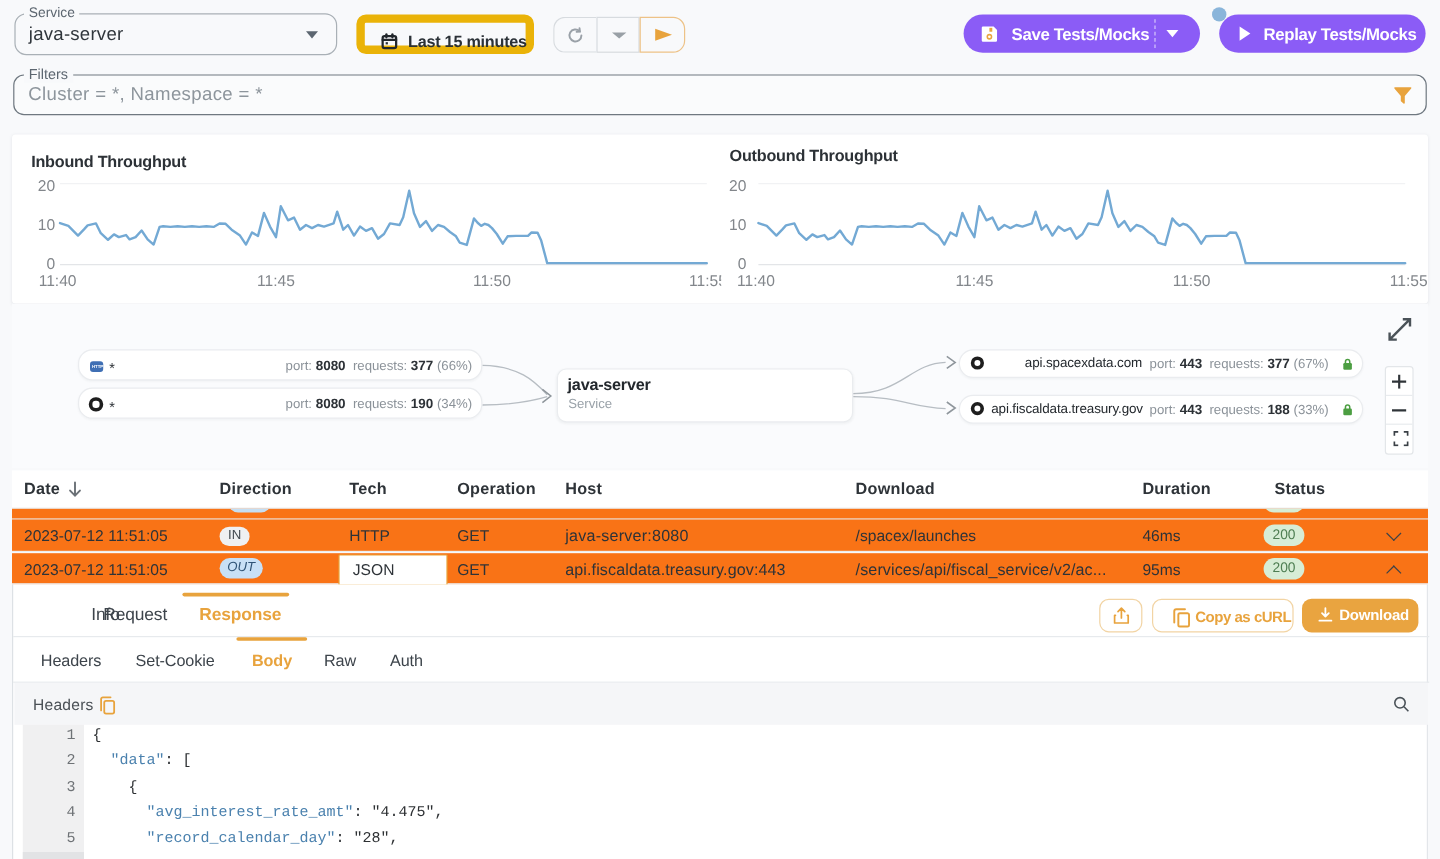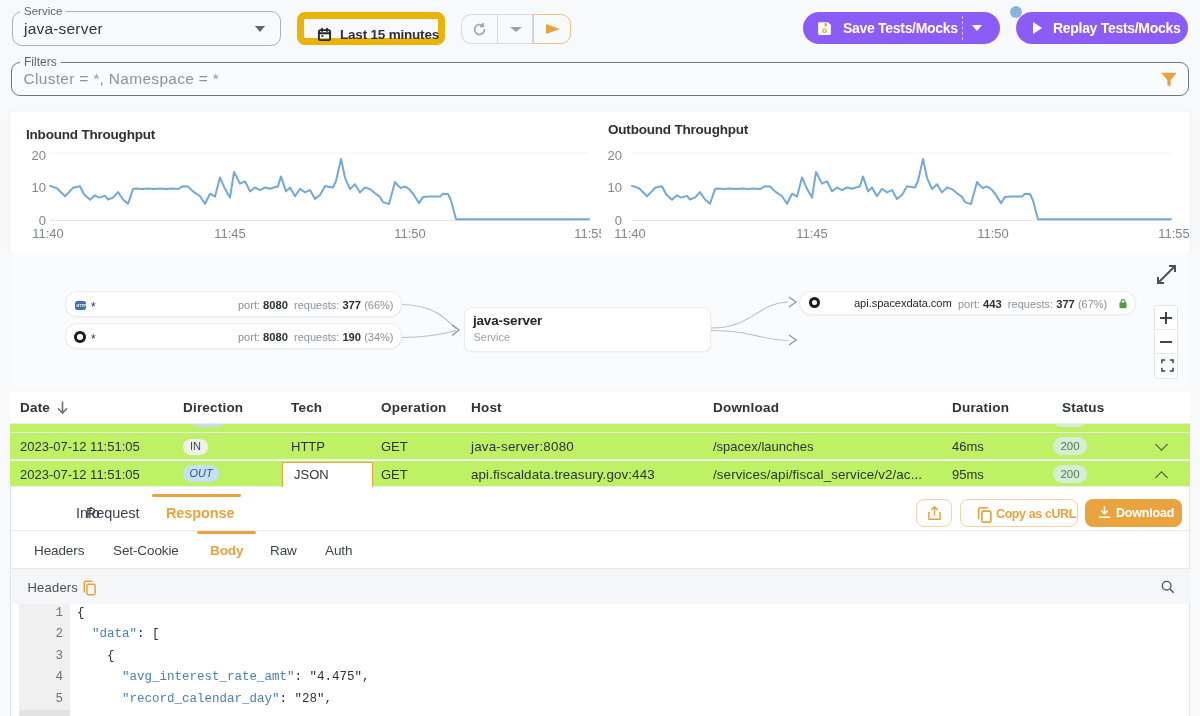--- a/index.html
+++ b/index.html
@@ -33,21 +33,21 @@
   .map { left:10px; top:253px; width:1180px; height:137px; background:#fafbfd; }
   .node { position:absolute; background:#fff; border:1px solid #eaecef; border-radius:12px; box-shadow:0 1px 2px rgba(40,50,60,.05); }
   .nrow { font-size:11px; color:#8b9299; }
   .nrow b { color:#2c3136; font-weight:700; font-size:11.2px; }
   .zoompanel { left:1144px; top:52px; width:24px; background:#fff; border:1px solid #e3e6e9; border-radius:3px; }
   .zoompanel .zb { height:24px; border-bottom:1px solid #e8ebee; text-align:center; font-size:17px; color:#3a4046; line-height:22px; position:relative;}
   .zoompanel .zb:last-child { border-bottom:none; }
   
   .thead { left:10px; top:392px; width:1180px; height:32px; background:#fff; border-bottom:1px solid #e8eaed; }
   .th { position:absolute; top:8px; font-size:13.5px; font-weight:700; color:#2e3338; letter-spacing:.2px; }
-  .trow { left:10px; width:1180px; background:#bef264; }
+  .trow { left:10px; width:1180px; background:#f97316; }
   .td { position:absolute; font-size:13px; color:#2e3338; letter-spacing:0; }
   .pill { position:absolute; border-radius:9px; font-size:11px; text-align:center; }
   .chev { position:absolute; width:9px; height:9px; border-right:1.8px solid #3c4248; border-bottom:1.8px solid #3c4248; }
   
   .panel { left:10px; top:487px; width:1180px; height:230px; background:#fff; border-left:1px solid #dde1e5; border-right:1px solid #e3e6ea; }
   .tab { position:absolute; font-size:14.5px; color:#3d444b; letter-spacing:-.1px; }
   .tab.on { color:#e8a33d; font-weight:600;}
   .ind { position:absolute; height:3px; background:#e8a33d; border-radius:2px; }
   .hl { position:absolute; left:0; width:1180px; height:1px; background:#e7eaed; }
   .ob { position:absolute; border:1px solid #f2d4a4; border-radius:8px; color:#e8a33d; }
@@ -177,20 +177,29 @@
 
   <div class="node" style="left:789px; top:38px; width:337px; height:24px;">
     <div class="abs" style="left:9px; top:4.5px; width:11px; height:11px; border-radius:50%; border:3px solid #1e1e1e; background:#fff;"></div>
     <div class="abs" style="left:34px; top:5px; font-size:11.2px; color:#23282d; letter-spacing:-.1px;margin-left:20px;">api.spacexdata.com</div>
     <div class="abs nrow" style="left:158px; top:5.5px;">port: <b>443</b> &nbsp;requests: <b>377</b> <span>(67%)</span></div>
     <svg class="abs" style="left:318px; top:6px;" width="10" height="11" viewBox="0 0 14 15">
         <rect x="2" y="6" width="10" height="8" rx="1.5" fill="#4c9e42"></rect>
         <path d="M4.5 7 V4.5 a2.5 2.5 0 0 1 5 0 V7" stroke="#4c9e42" stroke-width="1.8" fill="none"></path>
       </svg>
   </div>
+  <div class="node" style="left:789px; top:76px; width:337px; height:24px;">
+    <div class="abs" style="left:9px; top:4.5px; width:11px; height:11px; border-radius:50%; border:3px solid #1e1e1e; background:#fff;"></div>
+    <div class="abs" style="left:26px; top:5px; font-size:11.2px; color:#23282d; letter-spacing:-.1px;">api.fiscaldata.treasury.gov</div>
+    <div class="abs nrow" style="left:158px; top:5.5px;">port: <b>443</b> &nbsp;requests: <b>188</b> <span>(33%)</span></div>
+    <svg class="abs" style="left:318px; top:6px;" width="10" height="11" viewBox="0 0 14 15">
+        <rect x="2" y="6" width="10" height="8" rx="1.5" fill="#4c9e42"></rect>
+        <path d="M4.5 7 V4.5 a2.5 2.5 0 0 1 5 0 V7" stroke="#4c9e42" stroke-width="1.8" fill="none"></path>
+      </svg>
+  </div>
 
   <div class="zoompanel abs">
     <div class="zb">
         <svg style="position:absolute;left:5px;top:6px;" width="12" height="12" viewBox="0 0 12 12" stroke="#2f3438" stroke-width="1.8">
           <line x1="0" y1="6" x2="12" y2="6"></line>
           <line x1="6" y1="0" x2="6" y2="12"></line>
         </svg>
       </div>
     <div class="zb">
         <svg style="position:absolute;left:5px;top:6px;" width="12" height="12" viewBox="0 0 12 12" stroke="#2f3438" stroke-width="1.8">

